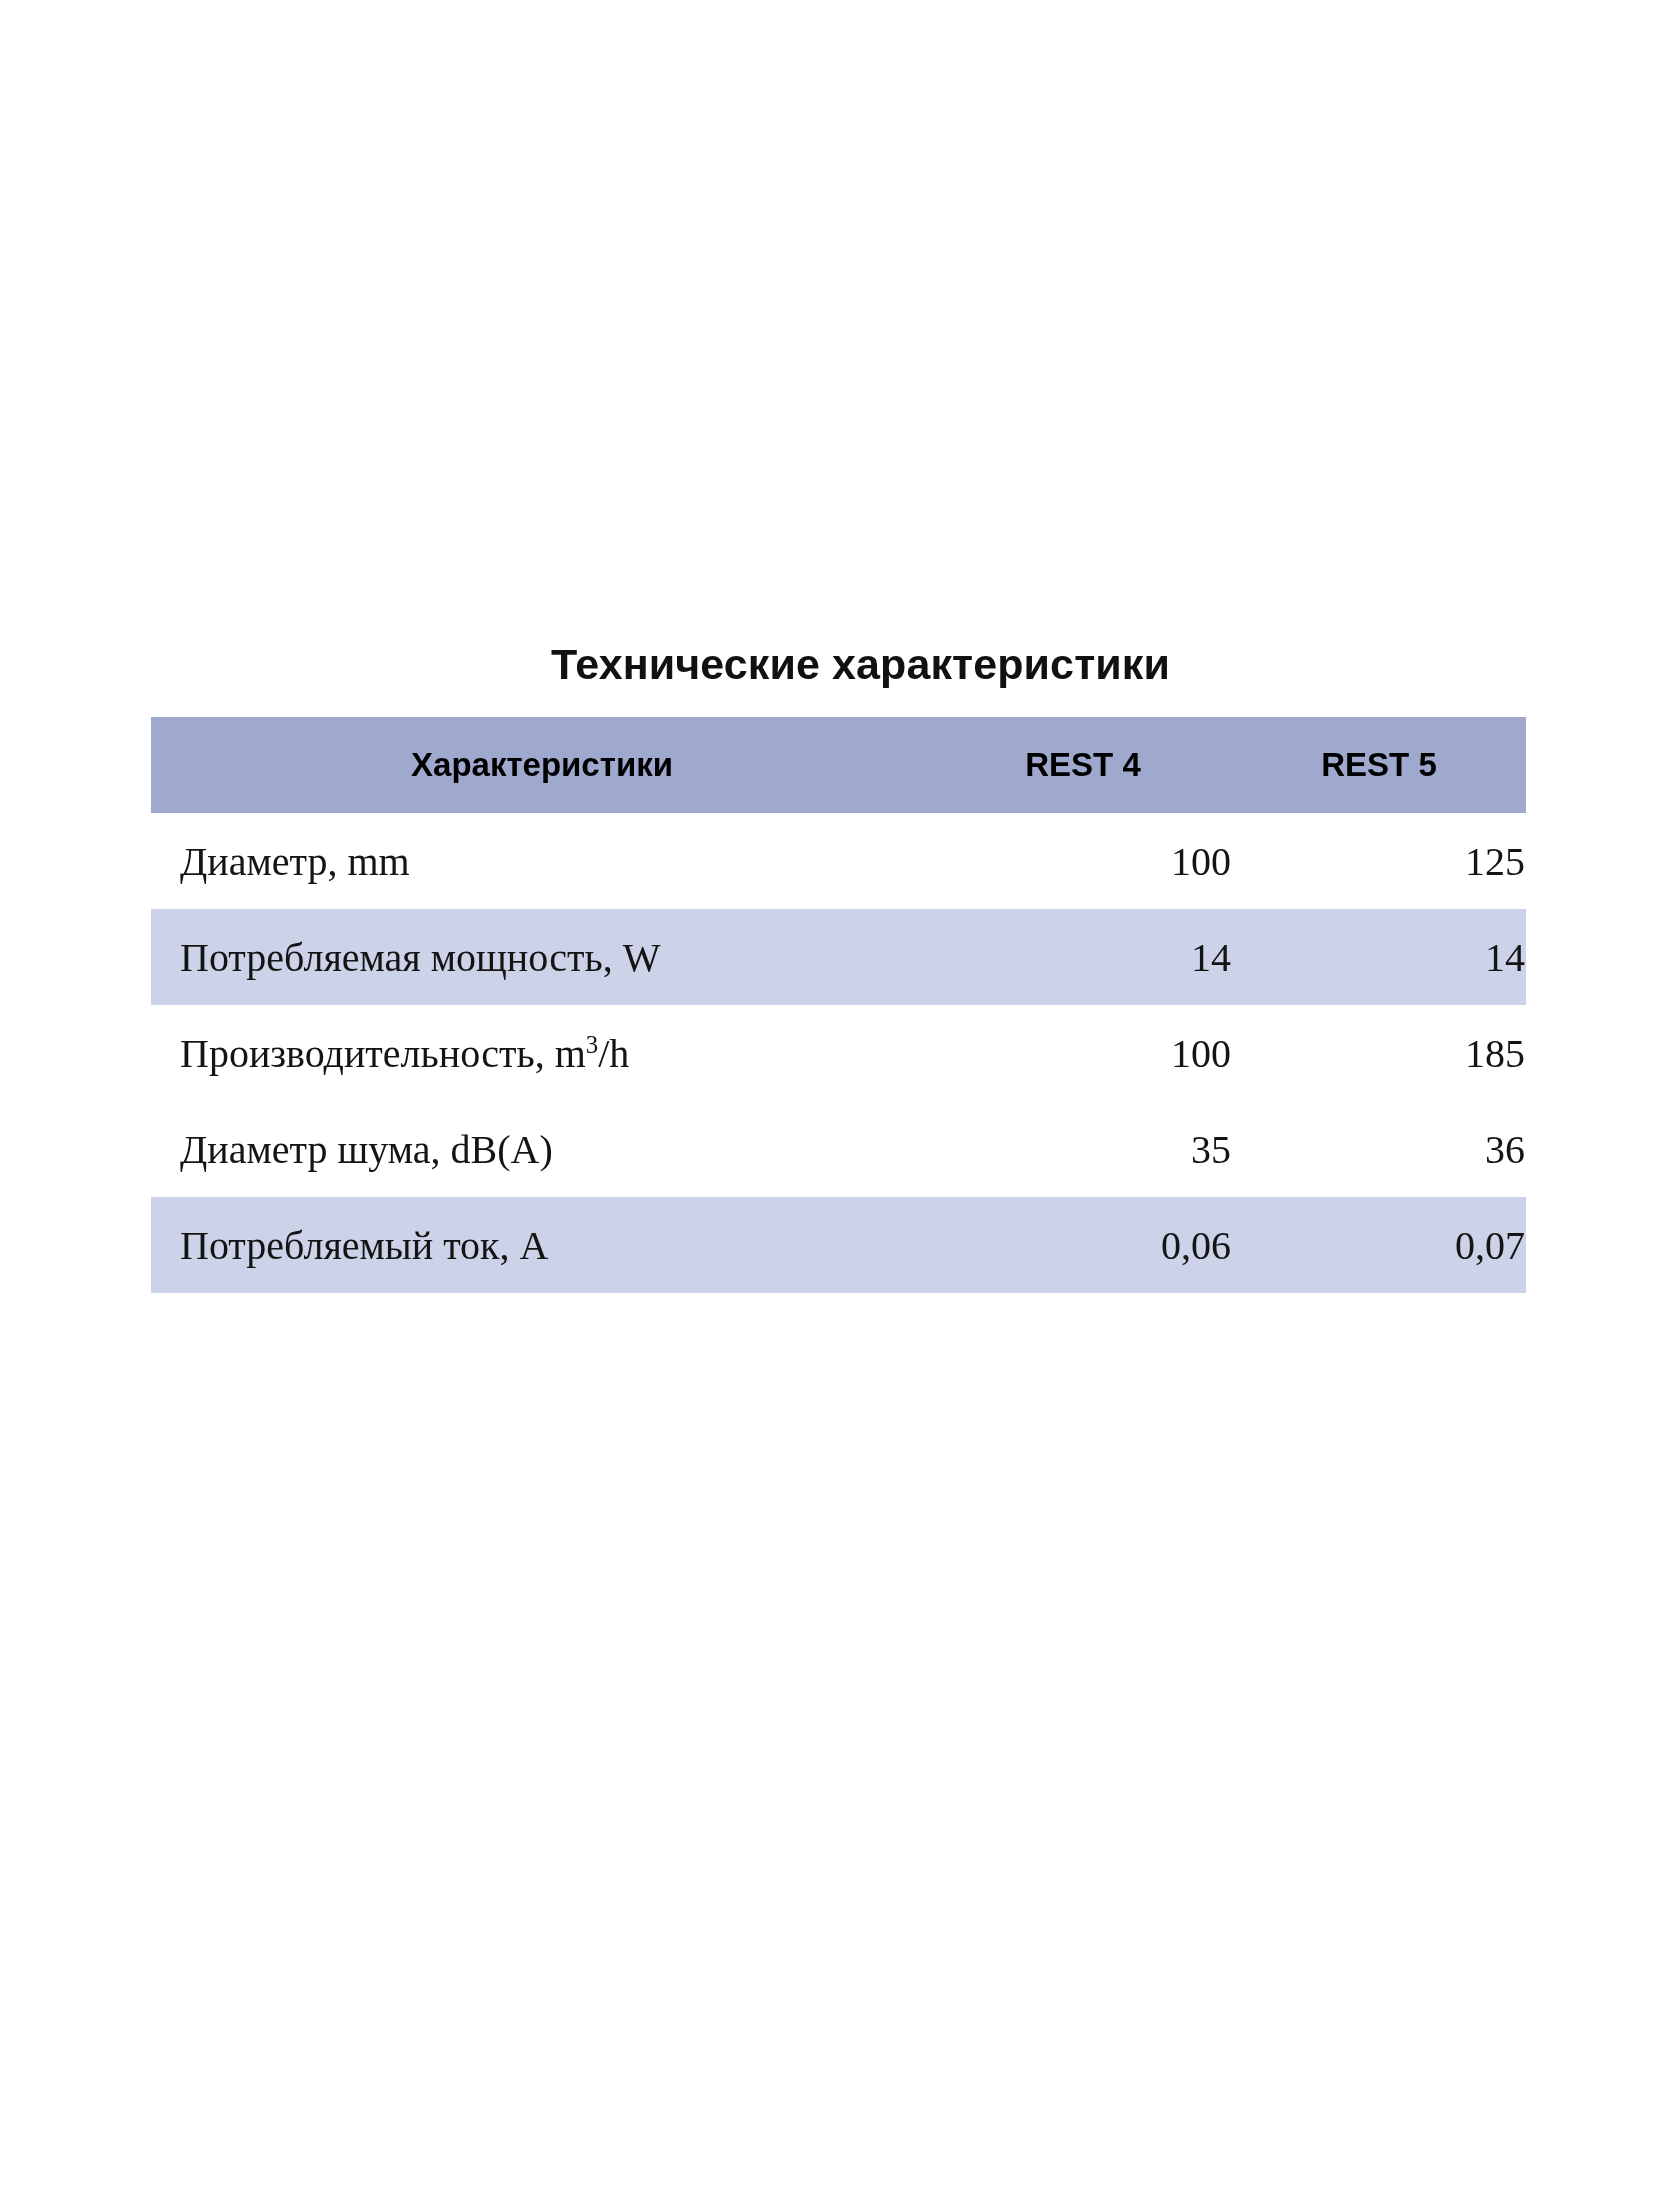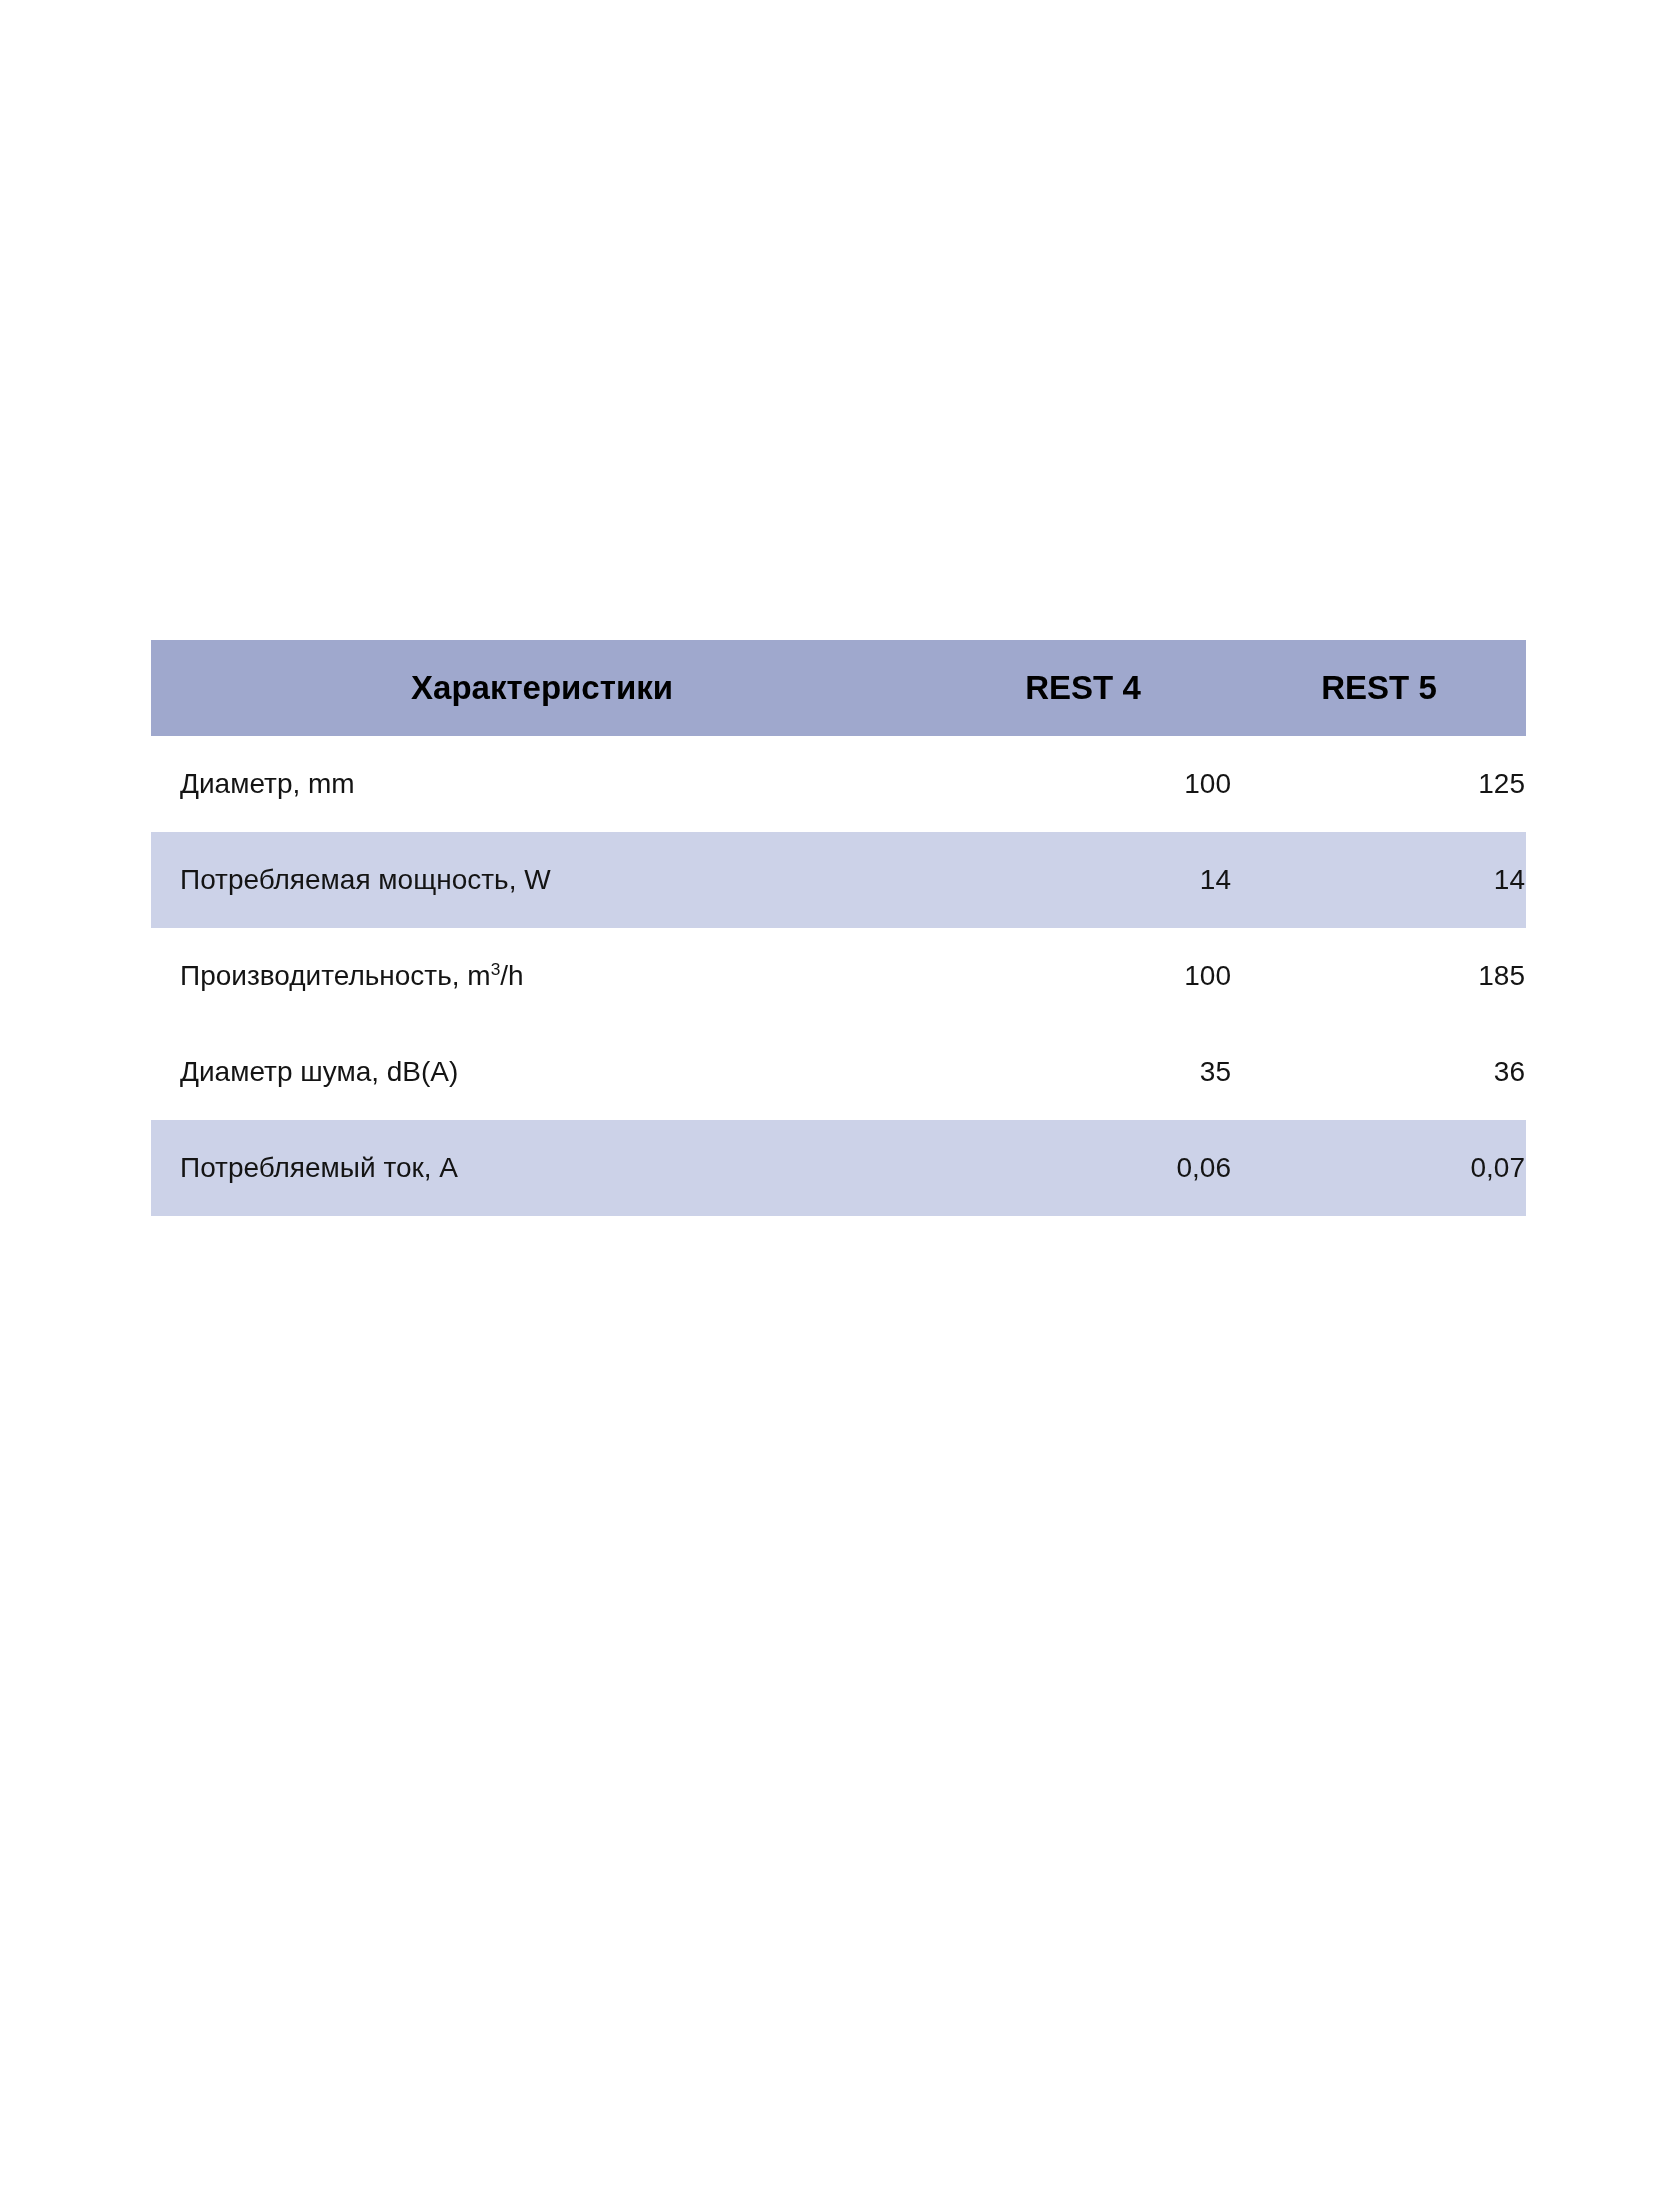--- a/index.html
+++ b/index.html
@@ -55,22 +55,23 @@
     height: 94px;
     vertical-align: middle;
     border: none;
   }
   thead th.h0 { text-align: center; padding-left: 0; }
   thead th.h1, thead th.h2 { text-align: center; }
 
   table.spec-table tbody td {
     height: 94px;
     vertical-align: middle;
-    font-size: 28px;
+    font-size: 40px;
     border: none;
+    font-family: Liberation Serif, serif;
   }
   tbody td.label {
     text-align: left;
     padding-left: 29px;
     color: #141414;
   }
   tbody td.val {
     text-align: right;
     color: #141414;
   }
@@ -87,20 +88,21 @@
     line-height: 0;
   }
 </style>
 </head>
 <body>
 
 <div class="sheet">
 
   <div class="spec-block">
 
+    <h1 class="spec-title">Технические характеристики</h1>
 
     <table class="spec-table">
       <colgroup>
         <col class="c0">
         <col class="c1">
         <col class="c2">
       </colgroup>
       <thead>
         <tr>
           <th class="h0">Характеристики</th>

